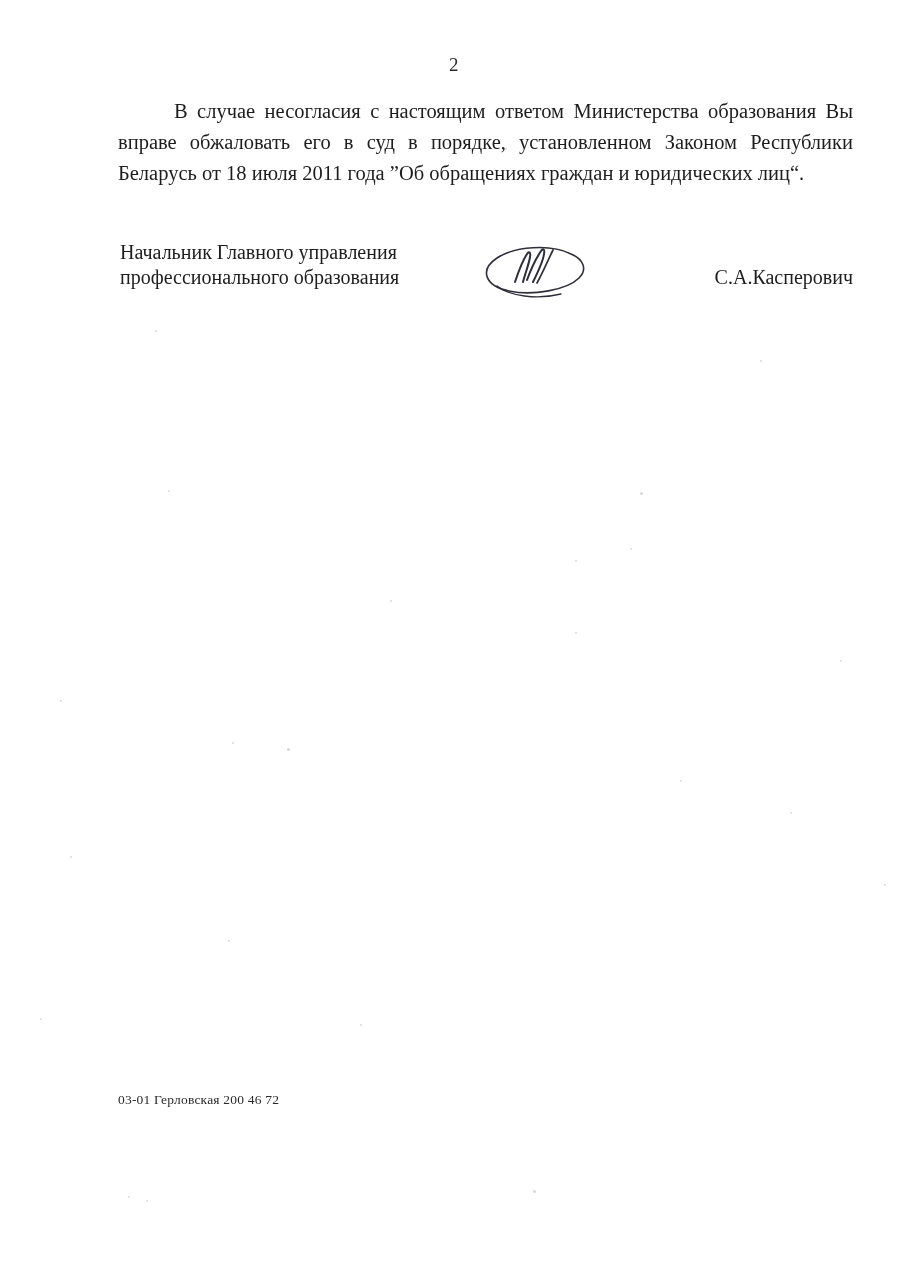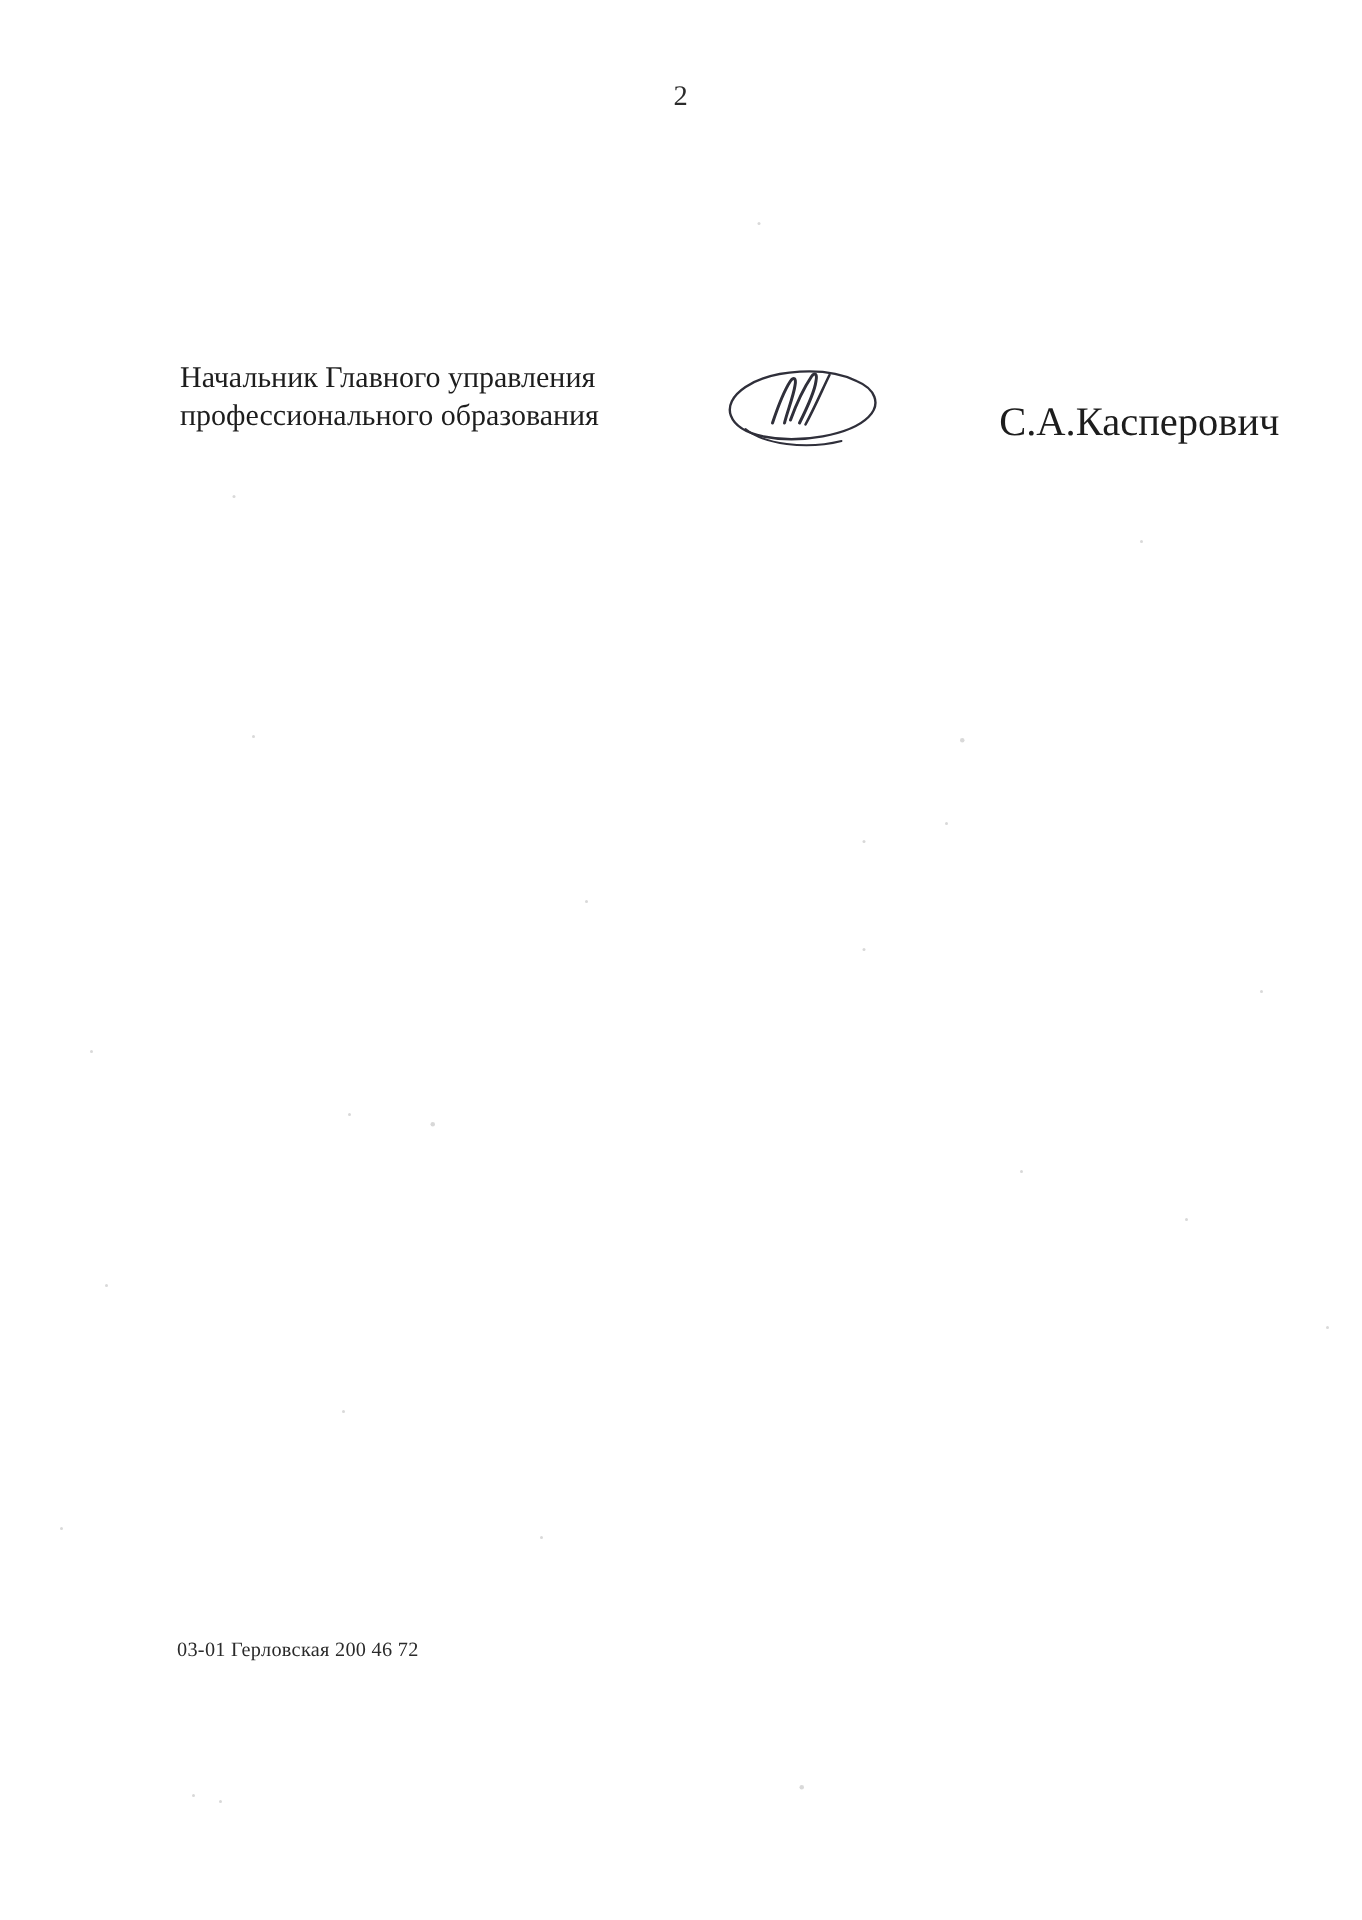--- a/index.html
+++ b/index.html
@@ -75,21 +75,21 @@
     left: 0;
     font-size: 20px;
     line-height: 25px;
     color: #1d1d1d;
     white-space: pre-line;
   }
   .sig-name {
     position: absolute;
     top: 26px;
     right: 0;
-    font-size: 27px;
+    font-size: 20px;
     color: #1d1d1d;
     white-space: nowrap;
   }
   .sig-mark {
     position: absolute;
     top: 2px;
     left: 355px;
     width: 140px;
     height: 70px;
   }
@@ -103,20 +103,23 @@
     letter-spacing: 0.2px;
   }
 </style>
 </head>
 <body>
 
 <div class="page">
 
   <div class="page-number">2</div>
 
+  <div class="body-text">
+    <p>В случае несогласия с настоящим ответом Министерства образования Вы вправе обжаловать его в суд в порядке, установленном Законом Республики Беларусь от 18 июля 2011 года ”Об обращениях граждан и юридических лиц“.</p>
+  </div>
 
   <div class="signature-block">
     <div class="sig-title">Начальник Главного управления
 профессионального образования</div>
 
     <div class="sig-mark">
       <svg width="140" height="70" viewBox="0 0 140 70" fill="none" xmlns="http://www.w3.org/2000/svg">
         <path d="M96 12 C76 2, 40 4, 22 16 C4 28, 10 44, 34 49 C58 54, 92 48, 104 36 C113 27, 108 17, 96 12 Z" stroke="#2f2f3a" stroke-width="1.6" fill="none" stroke-linecap="round"></path>
         <path d="M40 40 C44 28, 48 18, 52 12 C54 9, 56 10, 55 15 C54 22, 50 32, 48 40" stroke="#2f2f3a" stroke-width="2" fill="none" stroke-linecap="round"></path>
         <path d="M52 38 C56 27, 62 15, 66 9 C68 6, 70 7, 69 12 C68 20, 62 32, 58 40" stroke="#2f2f3a" stroke-width="2" fill="none" stroke-linecap="round"></path>

